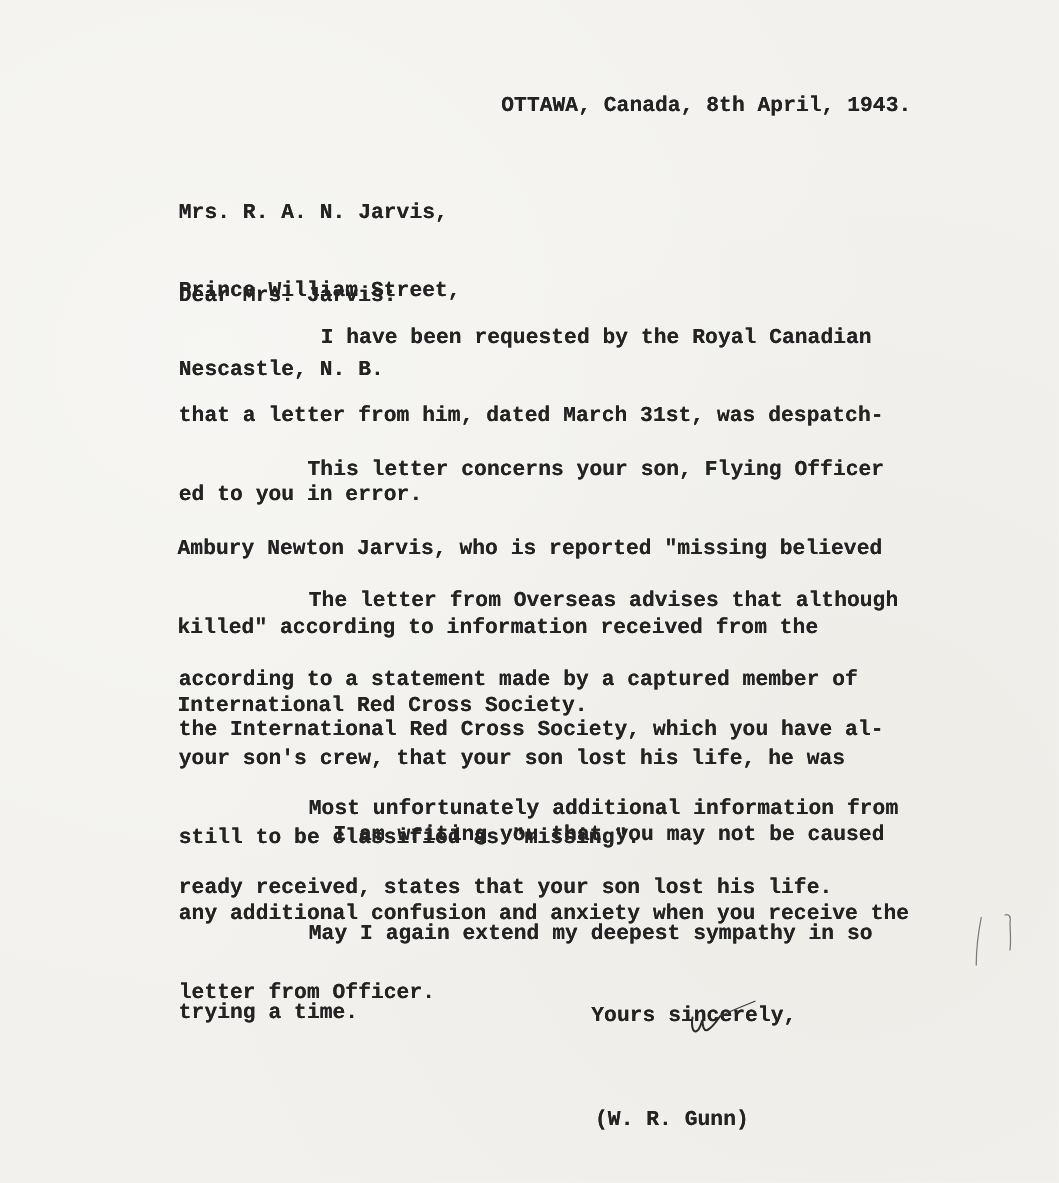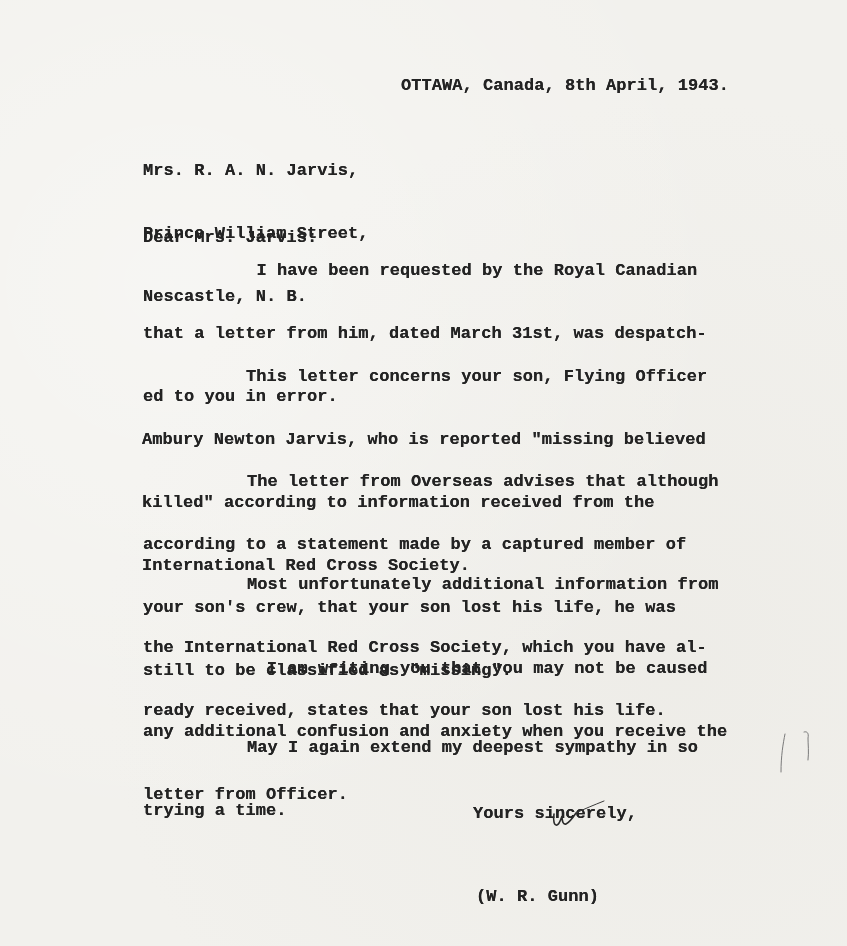--- a/index.html
+++ b/index.html
@@ -93,22 +93,22 @@
   </div>
 
   <div class="typed para3">
     <span class="line indent">The letter from Overseas advises that although</span>
     <span class="line">according to a statement made by a captured member of</span>
     <span class="line">your son's crew, that your son lost his life, he was</span>
     <span class="line">still to be classified as "missing".</span>
   </div>
 
   <div class="typed para4">
+    <span class="line">the International Red Cross Society, which you have al-</span>
     <span class="line indent">Most unfortunately additional information from</span>
-    <span class="line">the International Red Cross Society, which you have al-</span>
     <span class="line">ready received, states that your son lost his life.</span>
   </div>
 
   <div class="typed para5">
     <span class="line indent">I am writing you that you may not be caused</span>
     <span class="line">any additional confusion and anxiety when you receive the</span>
     <span class="line">letter from Officer.</span>
   </div>
 
   <div class="typed para6">

